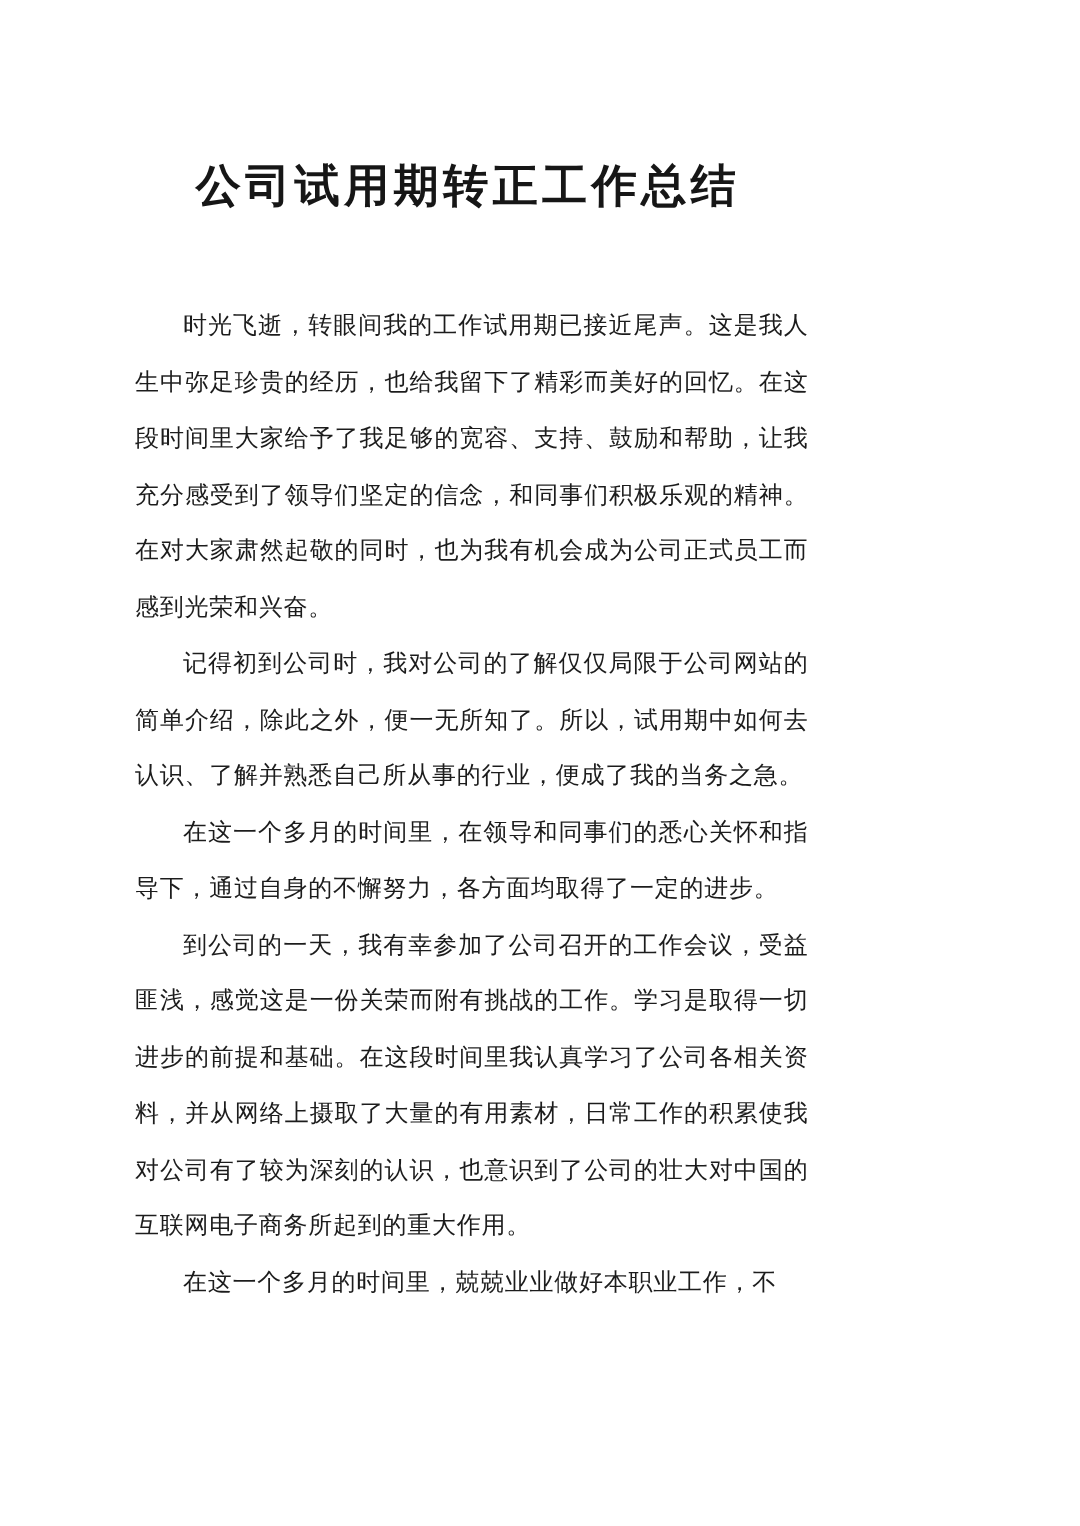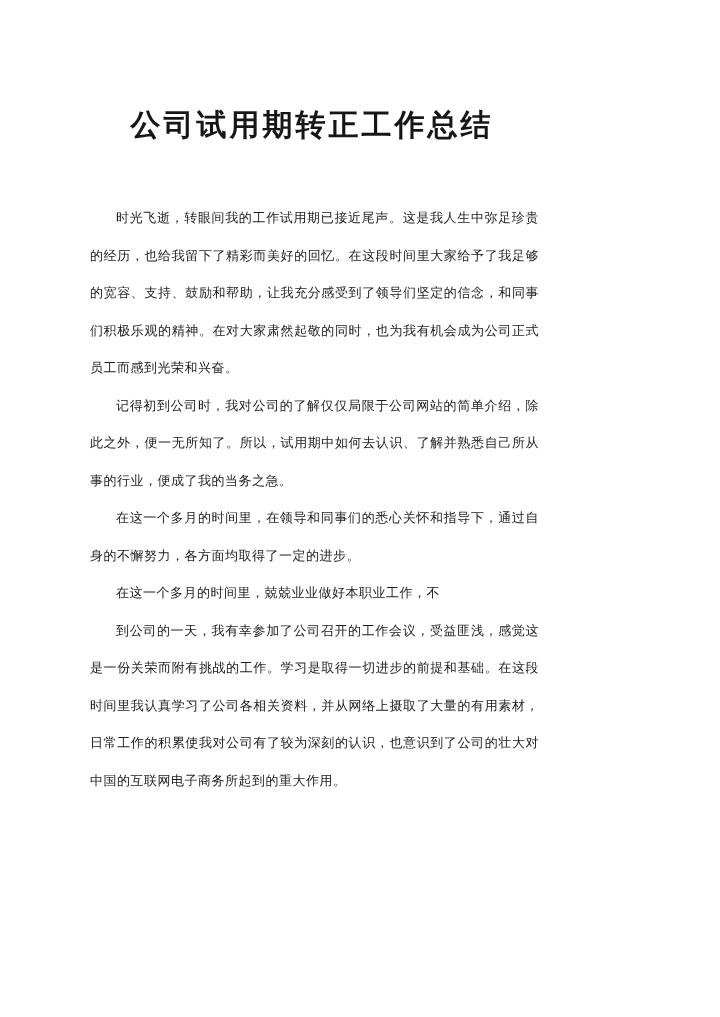--- a/index.html
+++ b/index.html
@@ -22,37 +22,37 @@
     font-family: "Liberation Serif", "DejaVu Serif", serif;
     font-weight: bold;
     font-size: 30px;
     line-height: 44px;
     letter-spacing: 3px;
     color: #161616;
   }
   .doc-body {
     margin: 52px 85px 0 90px;
     font-family: "Liberation Serif", "DejaVu Serif", serif;
-    font-size: 13px;
+    font-size: 16px;
     line-height: 37.5px;
     letter-spacing: 0.5px;
     text-align: justify;
     color: #1c1c1c;
   }
   .doc-body p {
     margin: 0;
     padding: 0;
     text-indent: 2em;
   }
 </style>
 </head>
 <body>
 
 <div class="page">
   <h1 class="doc-title">公司试用期转正工作总结</h1>
   <div class="doc-body">
       <p>时光飞逝，转眼间我的工作试用期已接近尾声。这是我人生中弥足珍贵的经历，也给我留下了精彩而美好的回忆。在这段时间里大家给予了我足够的宽容、支持、鼓励和帮助，让我充分感受到了领导们坚定的信念，和同事们积极乐观的精神。在对大家肃然起敬的同时，也为我有机会成为公司正式员工而感到光荣和兴奋。</p>
       <p>记得初到公司时，我对公司的了解仅仅局限于公司网站的简单介绍，除此之外，便一无所知了。所以，试用期中如何去认识、了解并熟悉自己所从事的行业，便成了我的当务之急。</p>
       <p>在这一个多月的时间里，在领导和同事们的悉心关怀和指导下，通过自身的不懈努力，各方面均取得了一定的进步。</p>
+      <p>到公司的一天，我有幸参加了公司召开的工作会议，受益匪浅，感觉这是一份关荣而附有挑战的工作。学习是取得一切进步的前提和基础。在这段时间里我认真学习了公司各相关资料，并从网络上摄取了大量的有用素材，日常工作的积累使我对公司有了较为深刻的认识，也意识到了公司的壮大对中国的互联网电子商务所起到的重大作用。</p>
       <p>在这一个多月的时间里，兢兢业业做好本职业工作，不</p>
-      <p>到公司的一天，我有幸参加了公司召开的工作会议，受益匪浅，感觉这是一份关荣而附有挑战的工作。学习是取得一切进步的前提和基础。在这段时间里我认真学习了公司各相关资料，并从网络上摄取了大量的有用素材，日常工作的积累使我对公司有了较为深刻的认识，也意识到了公司的壮大对中国的互联网电子商务所起到的重大作用。</p>
     </div>
 </div>
 
 </body></html>

